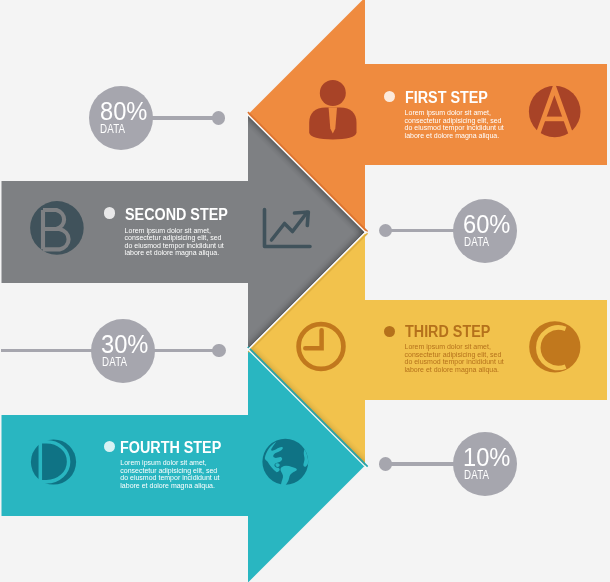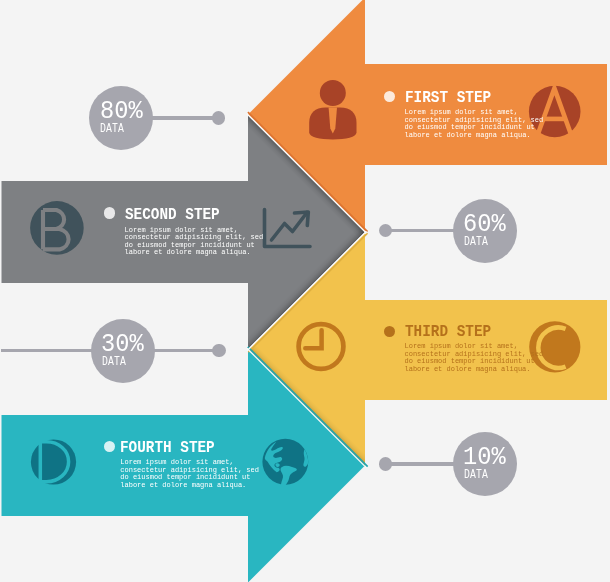--- a/index.html
+++ b/index.html
@@ -1,18 +1,18 @@
 <!DOCTYPE html>
 <html><head>
 <meta charset="utf-8">
 <style>
   html,body{margin:0;padding:0;}
   body{width:610px;height:582px;background:#f4f4f4;
        font-family:"Liberation Sans",sans-serif;overflow:hidden;}
-  #stage{position:relative;width:610px;height:582px;background:#f4f4f4;font-family:Liberation Mono, monospace;}
+  #stage{position:relative;width:610px;height:582px;background:#f4f4f4;}
   #bands{position:absolute;left:0;top:0;width:610px;height:582px;display:block;}
   .st{position:absolute;color:#fff;}
   .st-title{font-size:17.4px;font-weight:bold;white-space:nowrap;line-height:1;
             transform:scaleX(0.825);transform-origin:left top;
             position:absolute;}
   .st-body{font-size:7px;line-height:7.55px;white-space:nowrap;position:absolute;}
   .st-body div{height:7.5px;}
   .bullet{position:absolute;border-radius:50%;background:#ffffff;opacity:0.82;}
   .dm{position:absolute;}
   .dm-circle{position:absolute;border-radius:50%;background:#a6a6ae;}

